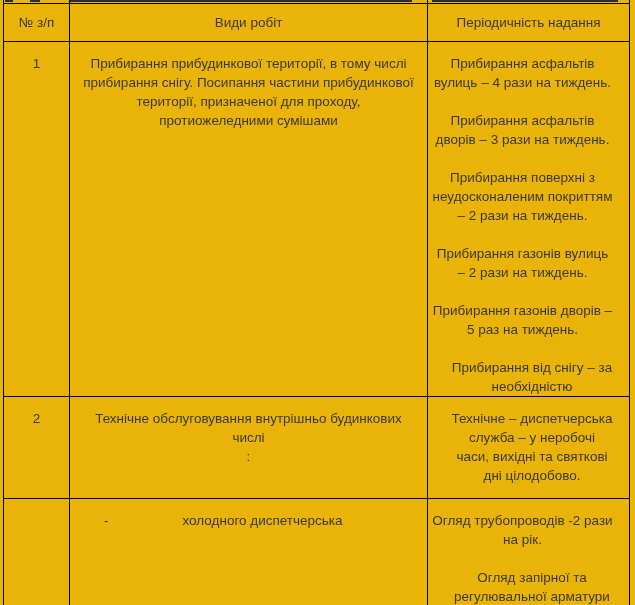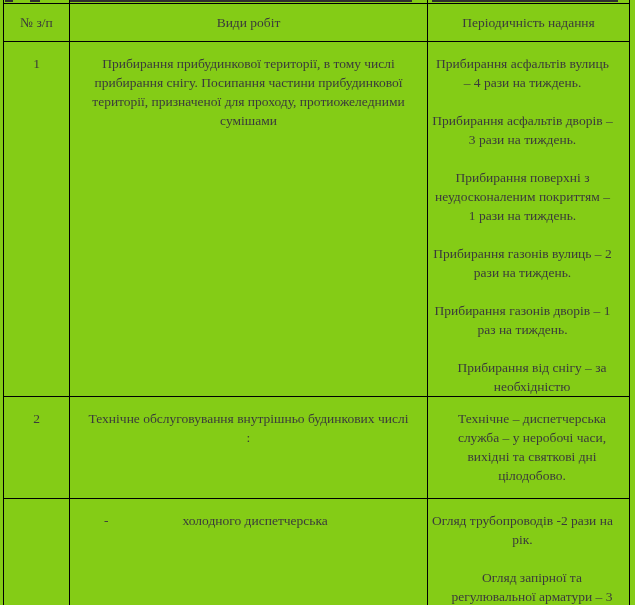--- a/index.html
+++ b/index.html
@@ -1,21 +1,21 @@
 <!DOCTYPE html>
 <html><head>
 <meta charset="utf-8">
 <style>
   html,body{margin:0;padding:0;background:#ffffff;}
   .page{
     position:relative;
     width:635px;height:605px;
     overflow:hidden;
-    background:#84cc16;
-    font-family:Liberation Serif, serif;
+    background:#eab308;
+    font-family:Liberation Sans, sans-serif;
   }
   
   .remnant .seg{position:absolute;top:0;height:2px;background:#2f2f2f;}
   .remnant .s1{left:5px;width:8px;}
   .remnant .s2{left:30px;width:10px;}
   .remnant .s3{left:70px;width:342px;}
   .remnant .s4{left:432px;width:186px;}
 
   table.doc{
     position:absolute;left:3px;top:0;
@@ -82,23 +82,23 @@
       <td>Види робіт</td>
       <td>Періодичність надання</td>
     </tr>
 
     <tr class="r1">
       <td class="num">1</td>
       <td class="works">Прибирання прибудинкової території, в тому числі прибирання снігу. Посипання частини прибудинкової території, призначеної для проходу, протиожеледними сумішами</td>
       <td class="period">
         <p class="pp">Прибирання асфальтів вулиць – 4 рази на тиждень.</p>
         <p class="pp">Прибирання асфальтів дворів – 3 рази на тиждень.</p>
-        <p class="pp">Прибирання поверхні з неудосконаленим покриттям – 1 рази на тиждень.</p>
+        <p class="pp">Прибирання поверхні з неудосконаленим покриттям – 2 рази на тиждень.</p>
         <p class="pp">Прибирання газонів вулиць – 2 рази на тиждень.</p>
-        <p class="pp">Прибирання газонів дворів – 1 раз на тиждень.</p>
+        <p class="pp">Прибирання газонів дворів – 5 раз на тиждень.</p>
         <p class="pp">Прибирання від снігу – за необхідністю</p>
       </td>
     </tr>
 
     <tr class="r2">
       <td class="num">2</td>
       <td class="works pre">Технічне обслуговування внутрішньо будинкових числі
 :</td>
       <td class="period">
         <p class="pp">Технічне – диспетчерська служба – у неробочі часи, вихідні та святкові дні цілодобово.</p>

